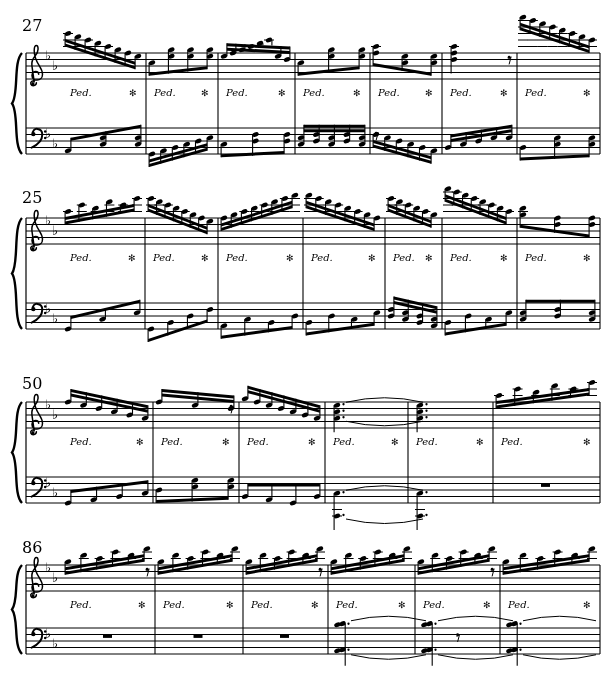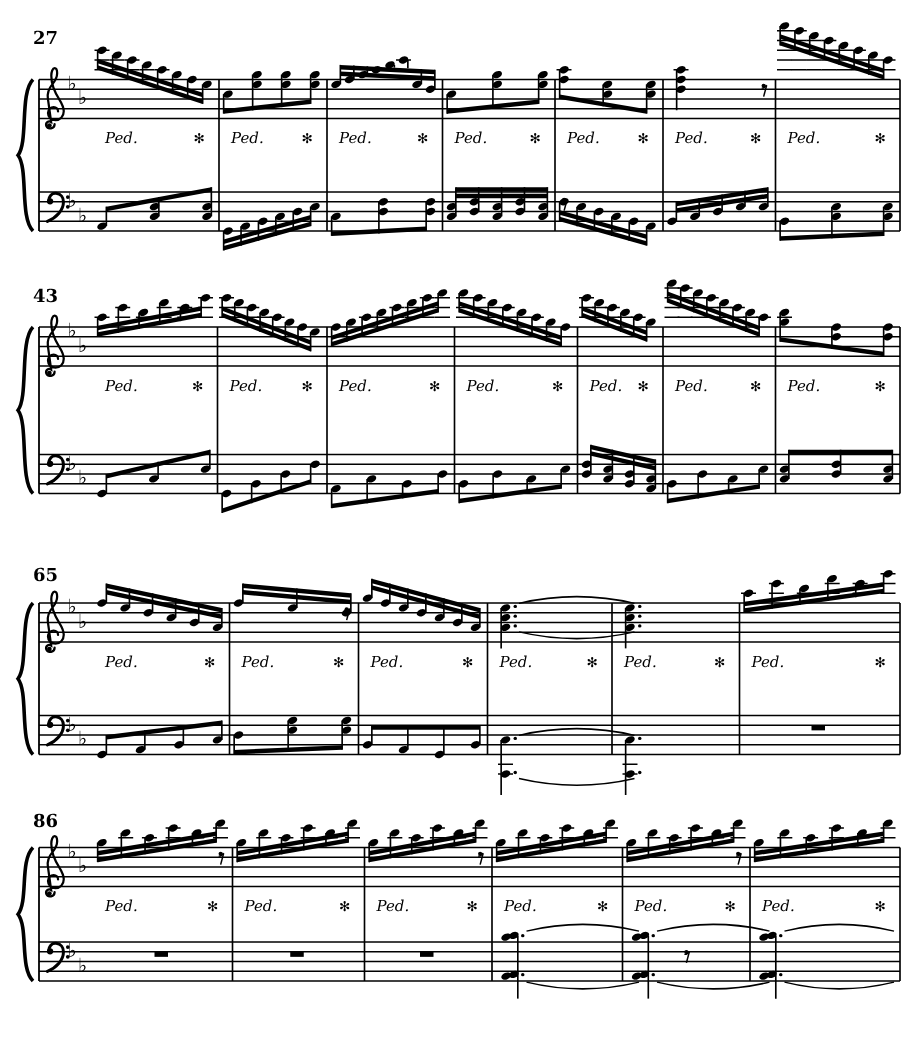--- a/index.html
+++ b/index.html
@@ -1,28 +1,28 @@
 <!DOCTYPE html>
 <html><head>
 <meta charset="utf-8">
 <style>
   html,body{margin:0;padding:0;background:#fff;}
   .page{position:relative;width:601px;height:692px;background:#ffffff;overflow:hidden;
         font-family:"DejaVu Serif",serif;color:#000;}
-  .mnum{position:absolute;font-size:12px;line-height:11px;color:#000;
-        font-family:"DejaVu Serif",serif;font-weight:bold;}
+  .mnum{position:absolute;font-size:16px;line-height:11px;color:#000;
+        font-family:"DejaVu Serif",serif;}
   #score-svg{position:absolute;left:0;top:0;}
 </style>
 </head>
 <body>
 
 <div class="page">
   <div class="mnum" style="left:22px;top:20px">27</div>
-  <div class="mnum" style="left:22px;top:192px">43</div>
-  <div class="mnum" style="left:22px;top:378px">65</div>
+  <div class="mnum" style="left:22px;top:192px">25</div>
+  <div class="mnum" style="left:22px;top:378px">50</div>
   <div class="mnum" style="left:22px;top:542px">86</div>
   <svg id="score-svg" width="601" height="692" viewBox="0 0 601 692">
       <g>
         <line x1="26" y1="53" x2="600" y2="53" stroke="#000000" stroke-width="1"></line>
         <line x1="26" y1="128" x2="600" y2="128" stroke="#000000" stroke-width="1"></line>
         <line x1="26" y1="59.5" x2="600" y2="59.5" stroke="#000000" stroke-width="1"></line>
         <line x1="26" y1="134.5" x2="600" y2="134.5" stroke="#000000" stroke-width="1"></line>
         <line x1="26" y1="66" x2="600" y2="66" stroke="#000000" stroke-width="1"></line>
         <line x1="26" y1="141" x2="600" y2="141" stroke="#000000" stroke-width="1"></line>
         <line x1="26" y1="72.5" x2="600" y2="72.5" stroke="#000000" stroke-width="1"></line>

